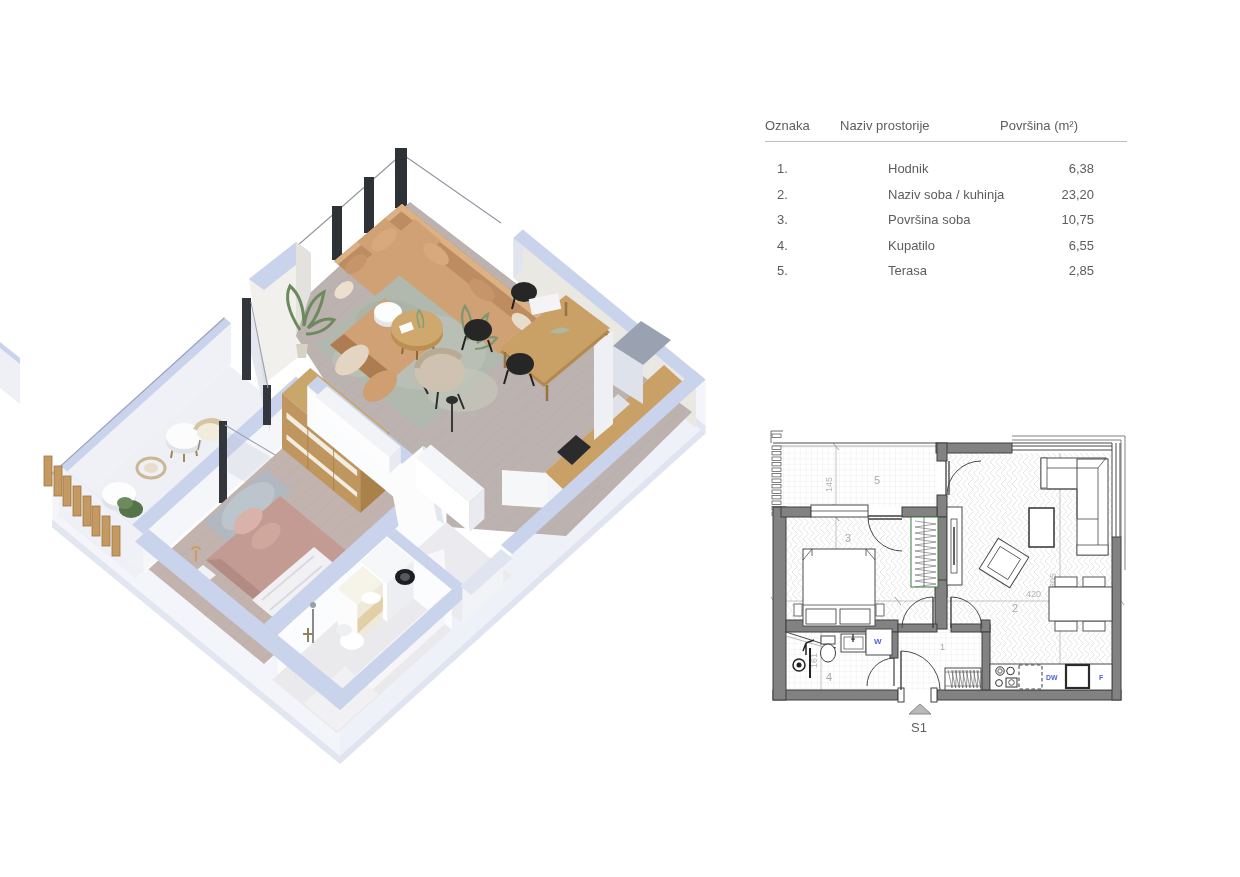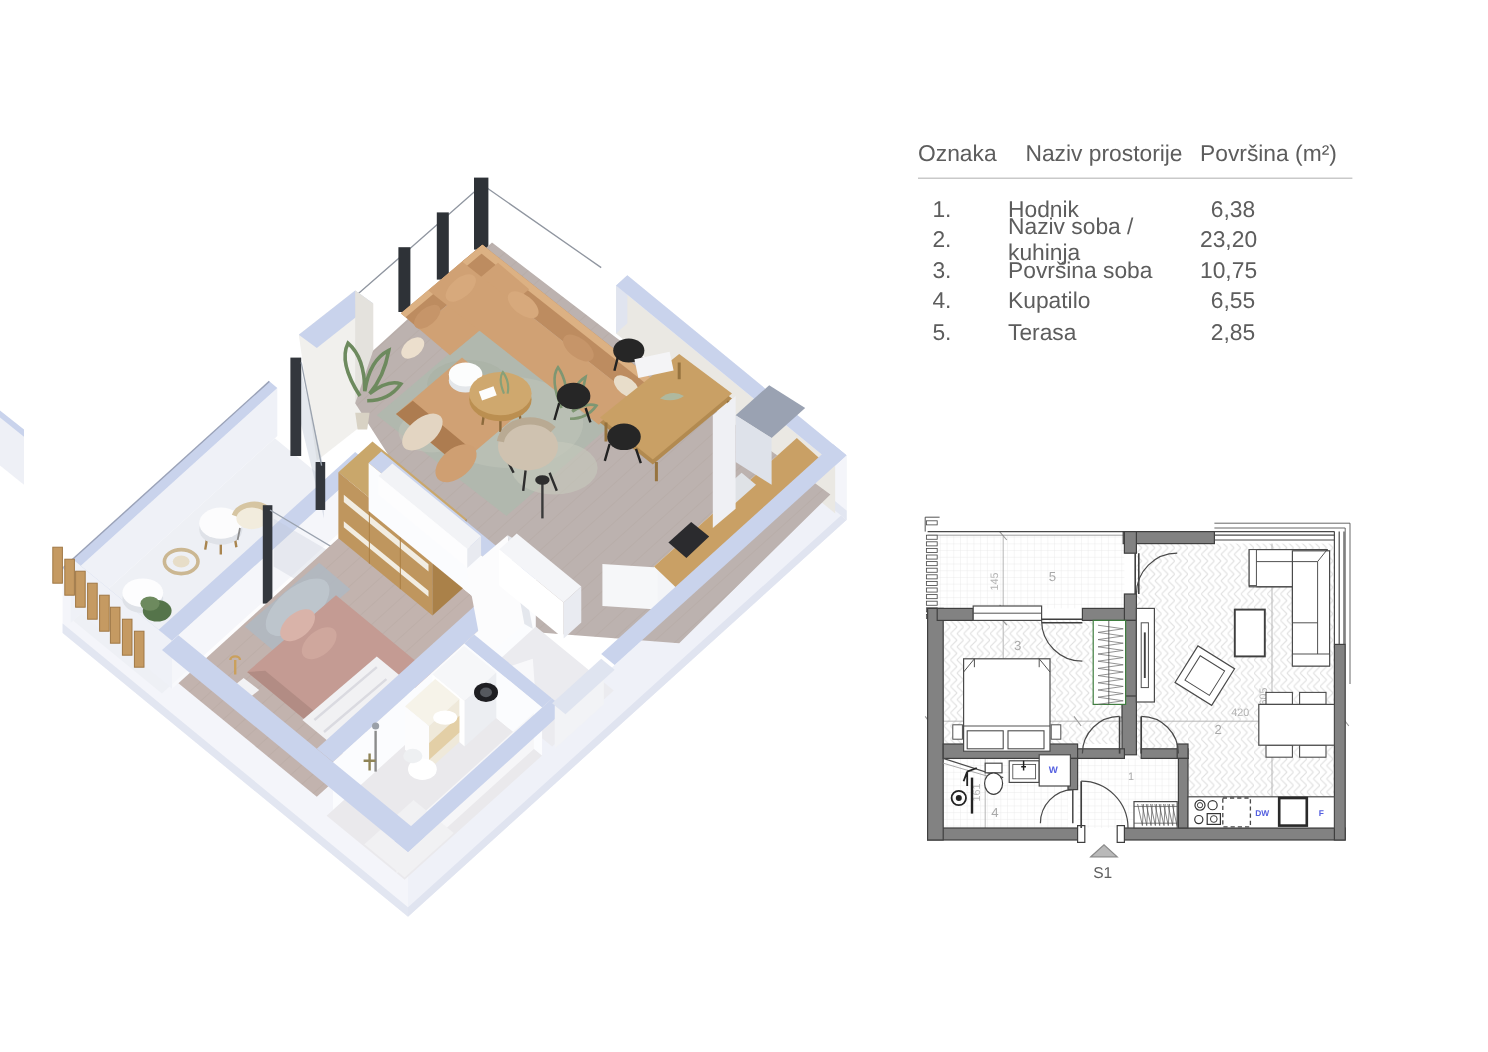--- a/index.html
+++ b/index.html
@@ -1,27 +1,27 @@
 <!DOCTYPE html>
 <html><head>
 <meta charset="utf-8">
 <style>
   html,body { margin:0; padding:0; background:#ffffff; }
   body { font-family:"Liberation Sans", sans-serif; }
   #page { position:relative; width:1240px; height:877px; background:#ffffff; overflow:hidden; }
   #scene { position:absolute; left:0; top:0; }
-  #tbl { position:absolute; left:765px; top:118px; width:362px; color:#5d5d5d; font-size:19px; }
+  #tbl { position:absolute; left:765px; top:118px; width:362px; color:#5d5d5d; font-size:13px; }
   .hd { display:flex; color:#5d5d5d; }
   .hd span:nth-child(1) { width:75px; }
-  .hd span:nth-child(2) { width:160px;text-align:center; }
+  .hd span:nth-child(2) { width:160px; }
   .hd span:nth-child(3) { width:127px; }
   .rule { border-bottom:1px solid #bcbcbc; margin-top:8px; margin-bottom:14px; }
   .row { display:flex; height:25.5px; align-items:center; }
   .row span:nth-child(1) { width:75px; padding-left:12px; box-sizing:border-box; }
-  .row span:nth-child(2) { width:160px; }
+  .row span:nth-child(2) { width:160px;margin-left:48px; }
   .row span:nth-child(3) { width:46px; text-align:right; }
 </style>
 </head>
 <body>
 <div id="page">
 
   <svg id="scene" width="1240" height="877" viewBox="0 0 1240 877">
     <defs>
       <pattern id="hb" width="11" height="11" patternUnits="userSpaceOnUse" patternTransform="rotate(90)">
         <rect width="11" height="11" fill="#ffffff"></rect>

